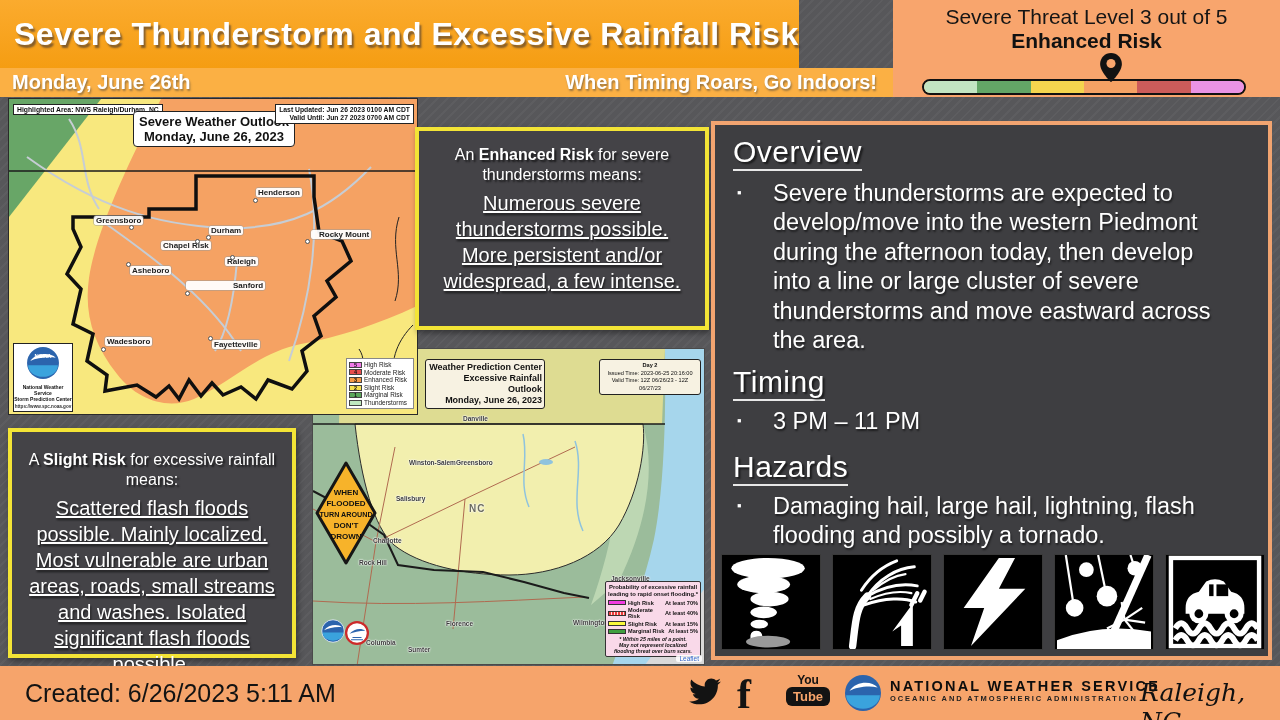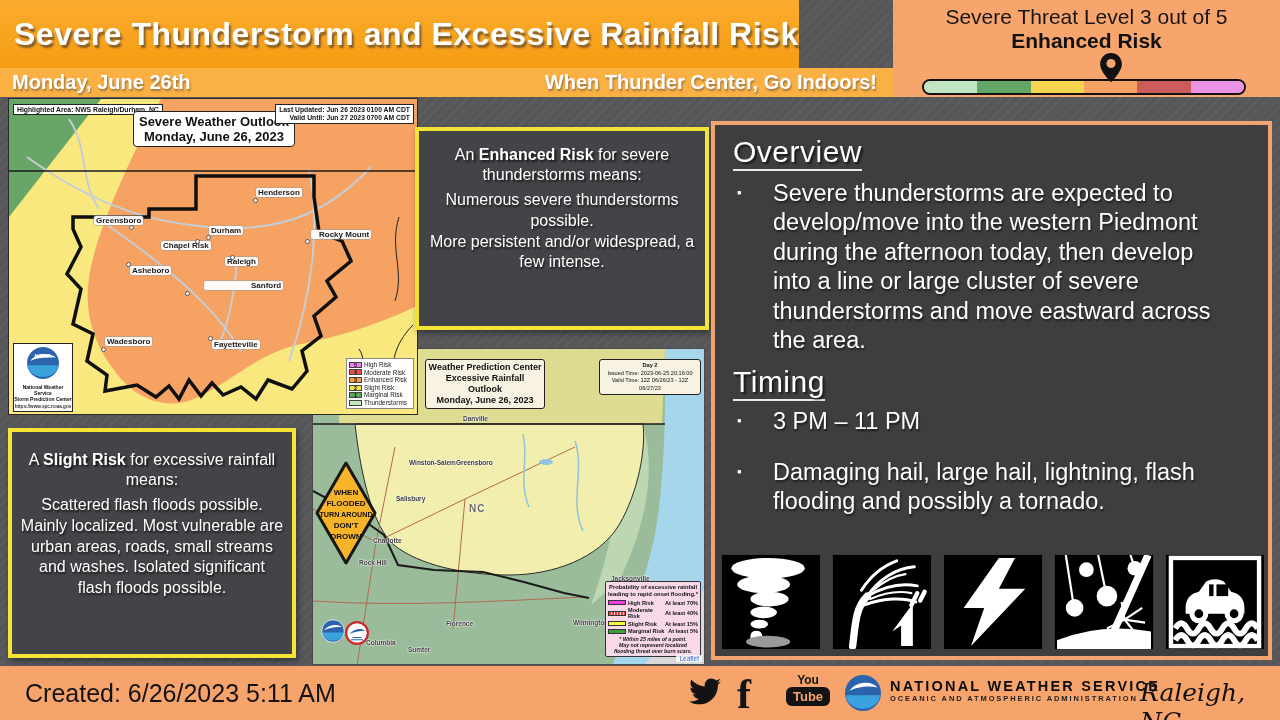--- a/index.html
+++ b/index.html
@@ -27,21 +27,21 @@
   .threat-line2 { font-size:21px; color:#111; font-weight:bold; }
   .threat-bar { position:absolute; left:29px; top:79px; width:324px; height:16px;
     border:2px solid #111; border-radius:8px; overflow:hidden; display:flex; }
   .threat-bar > div { flex:1; height:100%; }
   .threat-pin { position:absolute; left:207px; top:53px; width:22px; height:29px; }
 
   
   .msg-box { border:4px solid #f3e436; background:#444347; color:#fff; text-align:center;
     box-shadow:2px 3px 6px rgba(0,0,0,.4); }
   .msg-title { font-size:16px; line-height:1.28; text-shadow:2px 2px 2px rgba(0,0,0,.65); }
-  .msg-body { font-size:16px; line-height:1.3; text-shadow:1px 2px 2px rgba(0,0,0,.65); }
+  .msg-body { font-size:20px; line-height:1.3; text-shadow:1px 2px 2px rgba(0,0,0,.65);text-decoration:underline; }
 
   
   .map-panel { overflow:hidden; }
   .map-chip { position:absolute; background:rgba(255,255,255,.95); color:#222; font-weight:bold;
     font-size:8px; line-height:9px; padding:0 2px; border-radius:2px; box-shadow:0 0 0 .5px #999; white-space:nowrap; }
   .map-dot { position:absolute; width:5px; height:5px; background:#fff; border:1px solid #555; border-radius:50%; }
   .map-note-box { position:absolute; background:#fff; border:1px solid #222; color:#111; font-weight:bold; }
   .wpc-city { position:absolute; color:#3a3a3a; font-weight:bold; font-size:6.5px; white-space:nowrap;
     text-shadow:0 0 2px #fff,0 0 2px #fff,0 0 1px #fff; }
 
@@ -74,21 +74,21 @@
 </head>
 <body>
 
 <div id="stage">
 
   <div class="abs header-bar">
     <div class="header-title">Severe Thunderstorm and Excessive Rainfall Risk</div>
   </div>
   <div class="abs sub-bar">
     <div class="sub-text">Monday, June 26th</div>
-    <div class="sub-text">When Thunder Center, Go Indoors!</div>
+    <div class="sub-text">When Timing Roars, Go Indoors!</div>
   </div>
 
   <div class="abs threat-panel">
     <div class="threat-line1">Severe Threat Level 3 out of 5</div>
     <div class="threat-line2">Enhanced Risk</div>
     <div class="threat-bar">
       <div style="background:#c2e5c2"></div>
       <div style="background:#63a666"></div>
       <div style="background:#f5d54e"></div>
       <div style="background:#f5a264"></div>
@@ -121,21 +121,21 @@
       <g stroke="#8fc3de" stroke-width="1.5" fill="none">
         <path d="M210,85 C216,110 205,132 216,158"></path>
         <path d="M262,92 C272,122 256,152 270,182"></path>
       </g>
       <ellipse cx="233" cy="113" rx="7" ry="3" fill="#8fc3de"></ellipse>
       <line x1="0" y1="75" x2="352" y2="75" stroke="#1b1b1b" stroke-width="1.5"></line>
       <path d="M0,142 L36,161 L71,186 L85,216 L121,221 L170,223 L211,233 L251,244 L276,249" stroke="#1b1b1b" stroke-width="2" fill="none"></path>
     </svg>
 
     
-    <div class="map-note-box" style="left:112px; top:10px; width:120px; border-radius:3px; background:#f7f2e2; text-align:center; font-size:9px; line-height:11px; padding:2px 2px;">
+    <div class="map-note-box" style="left:112px; top:10px; width:120px; border-radius:3px; background:#f7f2e2; text-align:right; font-size:9px; line-height:11px; padding:2px 2px;">
       <div>Weather Prediction Center</div>
       <div>Excessive Rainfall Outlook</div>
       <div>Monday, June 26, 2023</div>
     </div>
     <div class="map-note-box" style="left:286px; top:10px; width:102px; border-radius:3px; background:#f7f2e2; text-align:center; font-size:5.6px; line-height:7.5px; padding:2px 1px; font-weight:normal;">
       <div style="font-weight:bold">Day 2</div>
       <div>Issued Time: 2023-06-25 20:16:00</div>
       <div>Valid Time: 12Z 06/26/23 - 12Z 06/27/23</div>
     </div>
 
@@ -247,21 +247,21 @@
     <div class="map-chip" style="left:200px; top:127px;">Durham</div>
     <div class="map-dot" style="left:197px; top:136px;"></div>
     <div class="map-chip" style="left:152px; top:142px;">Chapel Risk</div>
     <div class="map-dot" style="left:186px; top:140px;"></div>
     <div class="map-chip" style="left:302px; top:131px;padding-left:8px;">Rocky Mount</div>
     <div class="map-dot" style="left:296px; top:140px;"></div>
     <div class="map-chip" style="left:216px; top:158px;">Raleigh</div>
     <div class="map-dot" style="left:221px; top:156px;"></div>
     <div class="map-chip" style="left:121px; top:167px;">Asheboro</div>
     <div class="map-dot" style="left:117px; top:163px;"></div>
-    <div class="map-chip" style="left:195px; top:182px;padding-left:47px;">Sanford</div>
+    <div class="map-chip" style="left:177px; top:182px;padding-left:47px;">Sanford</div>
     <div class="map-dot" style="left:176px; top:192px;"></div>
     <div class="map-chip" style="left:96px; top:238px;">Wadesboro</div>
     <div class="map-dot" style="left:92px; top:248px;"></div>
     <div class="map-chip" style="left:203px; top:241px;">Fayetteville</div>
     <div class="map-dot" style="left:199px; top:237px;"></div>
 
     
     <div style="position:absolute; left:4px; top:244px; width:60px; height:69px; background:#fff; border:1px solid #222; text-align:center; padding-top:2px;">
       <svg width="34" height="34" viewBox="0 0 32 32" style="display:inline-block">
         <circle cx="16" cy="16" r="15" fill="#2b64ad"></circle>
@@ -328,20 +328,21 @@
       </div>
     </div>
     <div class="abs" style="left:18px; top:240px;">
       <div class="brief-h"><span>Timing</span></div>
       <div class="brief-bullet" style="margin-top:8px;">
         <div class="bchar">▪</div>
         <div class="btext">3 PM – 11 PM</div>
       </div>
     </div>
     <div class="abs" style="left:18px; top:325px;">
+      <div class="brief-h"><span>Hazards</span></div>
       <div class="brief-bullet" style="margin-top:8px;">
         <div class="bchar">▪</div>
         <div class="btext">Damaging hail, large hail, lightning, flash flooding and possibly a tornado.</div>
       </div>
     </div>
 
     <div class="abs" style="left:6px; bottom:6px; display:flex; gap:11px;">
       <div class="icon-tile">
         <svg viewBox="0 0 64 64">
           <g fill="#fff">

